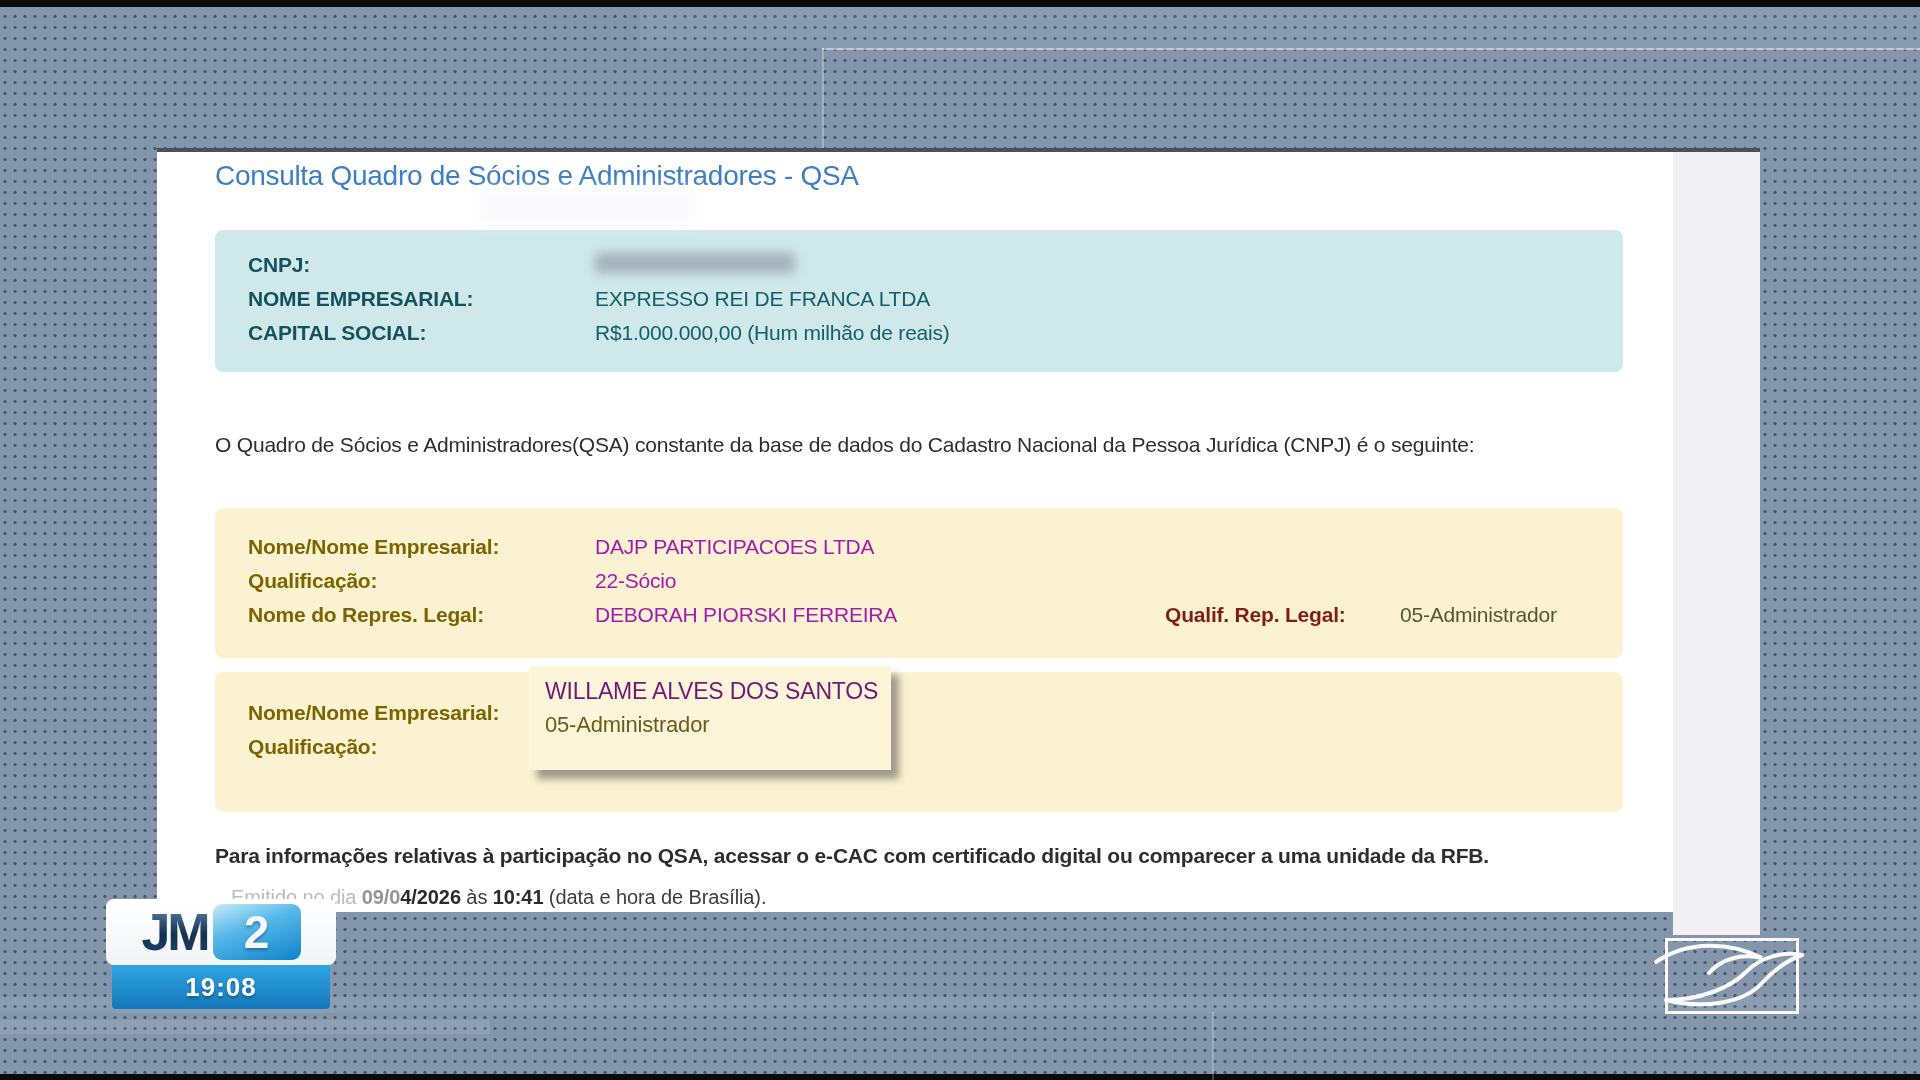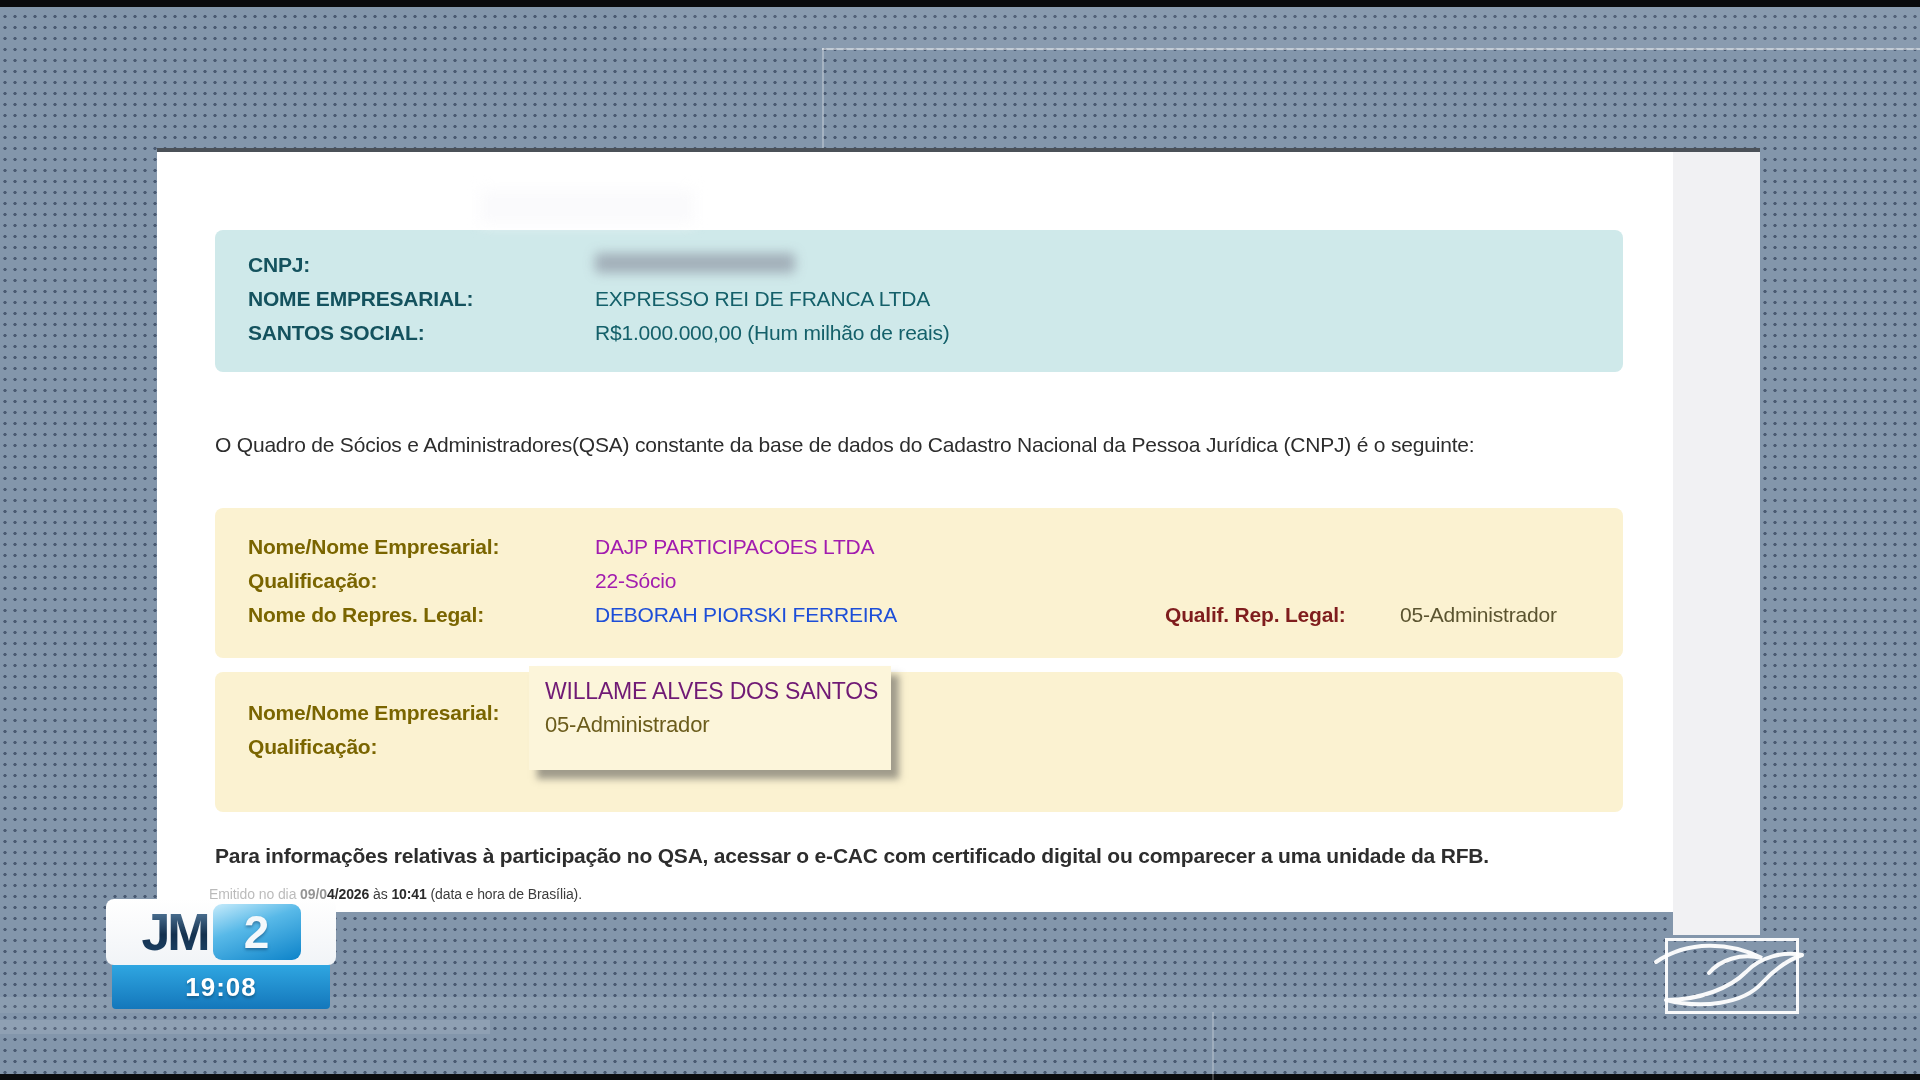--- a/index.html
+++ b/index.html
@@ -21,30 +21,30 @@
   .infobox{left:215px;top:230px;width:1408px;height:142px;background:#cfe9ea;border-radius:8px;padding:18px 0 12px 33px;box-sizing:border-box;}
   .ybox1{left:215px;top:508px;width:1408px;height:150px;background:#fbf2d1;border-radius:8px;padding:22px 0 0 33px;box-sizing:border-box;}
   .ybox2{left:215px;top:672px;width:1408px;height:140px;background:#fbf2d1;border-radius:8px;padding:24px 0 0 33px;box-sizing:border-box;}
   .frow{display:flex;align-items:center;height:34px;font-size:21px;letter-spacing:-.2px;}
   .frow .lbl{width:347px;font-weight:700;flex:0 0 347px;}
   .teal .lbl{color:#14525e;}
   .teal .val{color:#14606a;}
   .gold .lbl{color:#7a6500;}
   .gold .val{color:#a21caf;}
   .frow .val2-lbl{width:235px;flex:0 0 235px;font-weight:700;color:#7f1d1d;}
-  .frow .valwide{width:570px;flex:0 0 570px;color:#1d4ed8;}
+  .frow .valwide{width:570px;flex:0 0 570px;color:#a21caf;}
   .frow .val2{color:#5b5430;}
   .para{left:215px;width:1360px;font-size:21px;color:#2d2d2d;letter-spacing:-.2px;}
   .redacted-blob{display:inline-block;width:200px;height:20px;background:#97a1ad;border-radius:3px;filter:blur(6px);opacity:.8;}
   .smudge{left:480px;top:190px;width:215px;height:34px;background:rgba(250,250,252,.95);filter:blur(7px);border-radius:4px;}
   .callout{left:529px;top:666px;width:362px;height:104px;background:#fcf5da;box-shadow:8px 9px 7px rgba(70,70,70,.5);
            padding:12px 0 0 16px;box-sizing:border-box;z-index:6;}
   .callout .c1{font-size:23px;color:#701a75;letter-spacing:-.2px;}
   .callout .c2{font-size:22px;color:#6b5c1c;margin-top:7px;letter-spacing:-.2px;}
-  .emit{left:209px;top:886px;font-size:14px;color:#3c3c3c;letter-spacing:-.1px;}
+  .emit{left:231px;top:886px;font-size:20px;color:#3c3c3c;letter-spacing:-.1px;}
   .emit b{font-weight:700;color:#2b2b2b;}
   .fade38{opacity:.35;}
   .fade50{opacity:.5;}
   
   .jm{left:106px;top:899px;width:230px;z-index:10;}
   .jm-top{height:66px;background:linear-gradient(180deg,#ffffff,#f1f4f7);border-radius:8px;display:flex;align-items:center;justify-content:center;}
   .jm-letters{font-size:52px;font-weight:800;letter-spacing:-3px;
       background:linear-gradient(180deg,#5b82a4 0%,#14314f 55%,#1d4468 100%);
       -webkit-background-clip:text;background-clip:text;color:transparent;line-height:1;}
   .jm-two{width:88px;height:56px;margin-left:5px;border-radius:9px;
@@ -69,32 +69,33 @@
   <div class="abs deco" style="left:822px;top:48px;width:1098px;height:2px;background:rgba(255,255,255,.5);"></div>
   <div class="abs deco" style="left:822px;top:48px;width:2px;height:470px;background:rgba(255,255,255,.28);"></div>
   <div class="abs deco" style="left:0;top:997px;width:1920px;height:16px;background:rgba(255,255,255,.07);"></div>
   <div class="abs deco" style="left:0;top:1020px;width:490px;height:14px;background:rgba(255,255,255,.10);"></div>
   <div class="abs deco" style="left:1212px;top:1012px;width:2px;height:68px;background:rgba(255,255,255,.22);"></div>
 
   <div class="abs doc-topline"></div>
   <div class="abs doc"></div>
   <div class="abs doc-strip"></div>
 
+  <div class="abs page-title">Consulta Quadro de Sócios e Administradores - QSA</div>
 
   <div class="abs infobox teal">
     <div class="frow">
       <span class="lbl">CNPJ:</span>
       <span class="val"><span class="redacted-blob"></span></span>
     </div>
     <div class="frow">
       <span class="lbl">NOME EMPRESARIAL:</span>
       <span class="val">EXPRESSO REI DE FRANCA LTDA</span>
     </div>
     <div class="frow">
-      <span class="lbl">SANTOS SOCIAL:</span>
+      <span class="lbl">CAPITAL SOCIAL:</span>
       <span class="val">R$1.000.000,00 (Hum milhão de reais)</span>
     </div>
   </div>
   <div class="abs smudge deco"></div>
 
   <div class="abs para" style="top:433px;">O Quadro de Sócios e Administradores(QSA) constante da base de dados do Cadastro Nacional da Pessoa Jurídica (CNPJ) é o seguinte:</div>
 
   <div class="abs ybox1 gold">
     <div class="frow">
       <span class="lbl">Nome/Nome Empresarial:</span>

